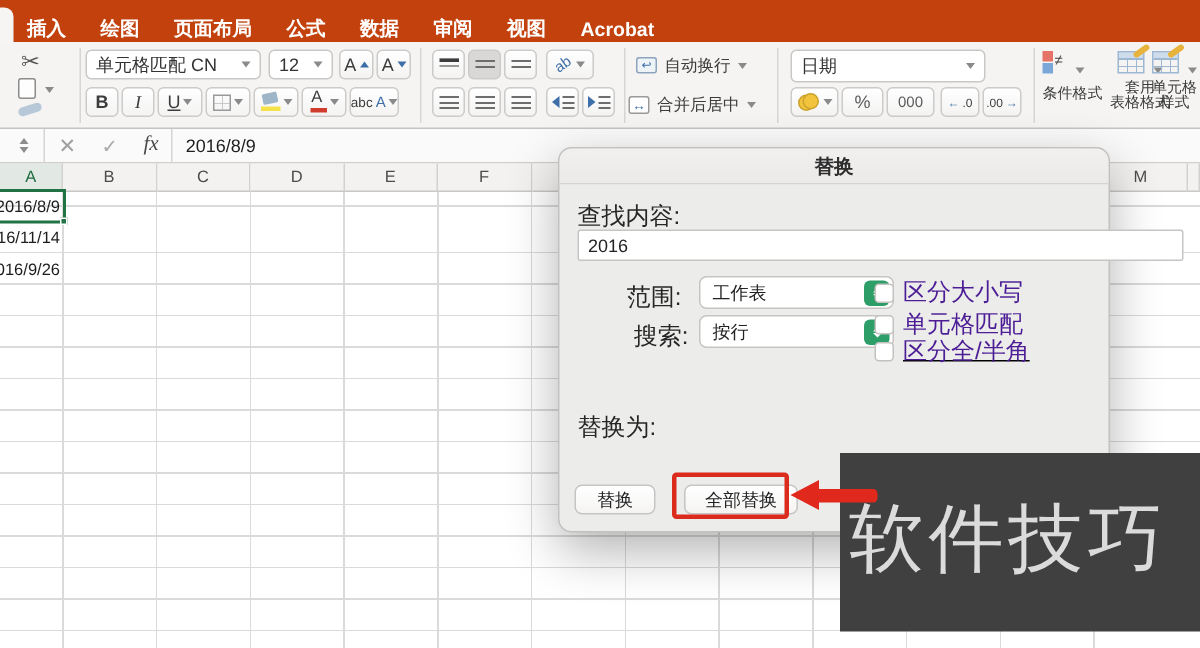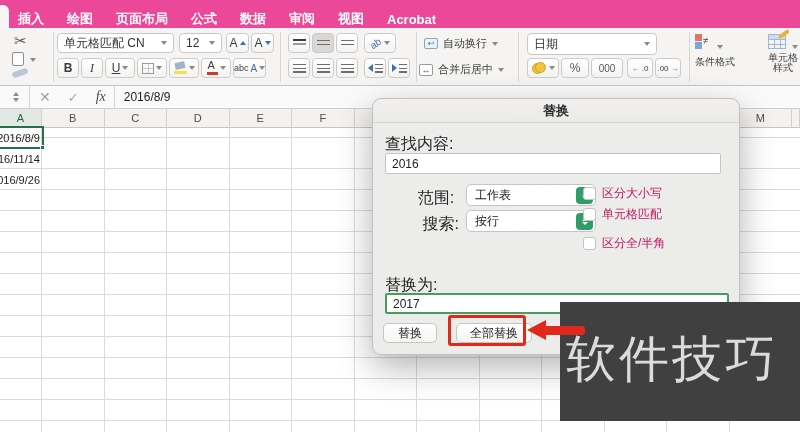--- a/index.html
+++ b/index.html
@@ -2,21 +2,21 @@
 <html><head>
 <meta charset="utf-8">
 <style>
   html,body{margin:0;padding:0;background:#fff;}
   *{box-sizing:border-box;}
   .screen{position:relative;width:800px;height:432px;overflow:hidden;
     font-family:"Liberation Sans",sans-serif;background:#fff;}
   .abs{position:absolute;}
 
   
-  .tabbar{left:0;top:0;width:800px;height:40px;background:#ec4899;
+  .tabbar{left:0;top:0;width:800px;height:40px;background:#c2410c;
     border-bottom:2px solid #2d8155;display:flex;align-items:center;
     padding-left:18px;gap:23px;}
   .tab{color:#fff;font-size:13px;font-weight:600;white-space:nowrap;cursor:default;}
   .active-tab-sliver{left:0;top:5px;width:9px;height:23px;background:#f6f5f4;
     border-top-right-radius:6px;}
 
   
   .ribbon{left:0;top:28px;width:800px;height:58px;background:#f5f4f3;
     border-bottom:1px solid #c6c4c3;}
   .vsep{width:1px;top:4px;height:50px;background:#d8d6d4;}
@@ -101,21 +101,21 @@
     font-size:12px;color:#222;padding-left:8px;}
   .dd-step{position:absolute;right:2px;top:2px;width:17px;height:17px;
     background:#2e9e68;border-radius:4px;display:flex;flex-direction:column;
     align-items:center;justify-content:center;gap:1.5px;}
   .dd-step .u{width:0;height:0;border-left:3px solid transparent;
     border-right:3px solid transparent;border-bottom:3.5px solid #fff;}
   .dd-step .d{width:0;height:0;border-left:3px solid transparent;
     border-right:3px solid transparent;border-top:3.5px solid #fff;}
   .cbrow{position:absolute;display:flex;align-items:center;gap:6px;}
   .cbox{width:13px;height:13px;background:#fff;border:1px solid #c3c2c1;border-radius:3px;}
-  .cblabel{font-size:12px;color:#be185d;white-space:nowrap;text-align:right;}
+  .cblabel{font-size:16px;color:#4c1d95;white-space:nowrap;text-align:right;}
   .dlg-btn{position:absolute;height:20px;background:linear-gradient(#ffffff,#f5f4f3);
     border:1px solid #c6c5c4;border-radius:5px;font-size:12px;color:#222;
     display:flex;align-items:center;justify-content:center;padding:0 13px;}
 
   
   .watermark{left:560px;top:302px;width:240px;height:119px;background:#404040;z-index:3;}
   .wm-text{position:absolute;left:6px;top:24px;font-size:50px;letter-spacing:3px;
     color:#dbdbdb;white-space:nowrap;}
   .red-rect{left:448px;top:315px;width:78px;height:31px;border:3px solid #da2b1d;
     border-radius:3px;z-index:4;background:transparent;}
@@ -264,20 +264,29 @@
     <div class="abs vsep" style="left:689px;"></div>
 
     <div class="abs" style="left:695px;top:6px;">
       <span class="cf-icon" style="display:inline-block;">
         <span class="c1"></span><span class="c2"></span><span class="ne">≠</span>
       </span>
       <span class="ddcaret" style="display:inline-block;margin-left:2px;"></span>
       <div class="style-label" style="margin-top:4px;">条件格式</div>
     </div>
 
+    <div class="abs" style="left:740px;top:6px;text-align:center;">
+      <span style="position:relative;display:inline-block;">
+        <span class="grid-icon" style="display:inline-block;"></span>
+        <span class="brush" style="right:-4px;top:-2px;"></span>
+      </span>
+      <span class="ddcaret" style="display:inline-block;margin-left:1px;"></span>
+      <div class="style-label">套用</div>
+      <div class="style-label">表格格式</div>
+    </div>
     <div class="abs" style="left:768px;top:6px;text-align:center;">
       <span style="position:relative;display:inline-block;">
         <span class="grid-icon" style="display:inline-block;"></span>
         <span class="brush" style="right:-4px;top:-2px;"></span>
       </span>
       <span class="ddcaret" style="display:inline-block;margin-left:1px;"></span>
       <div class="style-label">单元格</div>
       <div class="style-label">样式</div>
     </div>
   </div>
@@ -320,21 +329,21 @@
   <div class="abs selbox">
     <span class="fill-handle"></span>
   </div>
 
   <div class="abs dialog">
     <div class="dlg-titlebar">
       <span class="dlg-title">替换</span>
     </div>
 
     <div class="dlg-label" style="left:12px;top:35px;">查找内容:</div>
-    <input class="dlg-input" style="left: 12px; top: 54px; width: 336px;" value="2016">
+    <input class="dlg-input" style="left: 12px; top: 54px; width: 404px;" value="2016">
 
     <div class="dlg-label" style="left:40px;top:89px;width:46px;text-align:center;">范围:</div>
     <div class="dropdown" style="left:93px;top:85px;">
       <span>工作表</span>
       <span class="dd-step">
           <span class="u"></span>
           <span class="d"></span>
         </span>
     </div>
 
@@ -348,27 +357,26 @@
     </div>
 
     <div class="cbrow" style="left:210px;top:86px;">
       <span class="cbox"></span>
       <span class="cblabel">区分大小写</span>
     </div>
     <div class="cbrow" style="left:210px;top:107px;">
       <span class="cbox"></span>
       <span class="cblabel">单元格匹配</span>
     </div>
-    <div class="cbrow" style="left:210px;top:136px;">
+    <div class="cbrow" style="left:210px;top:125px;text-decoration:underline;">
       <span class="cbox"></span>
       <span class="cblabel">区分全/半角</span>
     </div>
 
     <div class="dlg-label" style="left:12px;top:176px;">替换为:</div>
-    <input class="dlg-input focused" style="left: 12px; top: 194px; width: 344px;" value="2017">
 
     <div class="dlg-btn" style="left:10px;top:224px;min-width:54px;">替换</div>
     <div class="dlg-btn" style="left:83px;top:224px;min-width:66px;">全部替换</div>
   </div>
 
   <div class="abs watermark">
     <div class="wm-text">软件技巧</div>
   </div>
 
   <div class="abs red-rect"></div>

